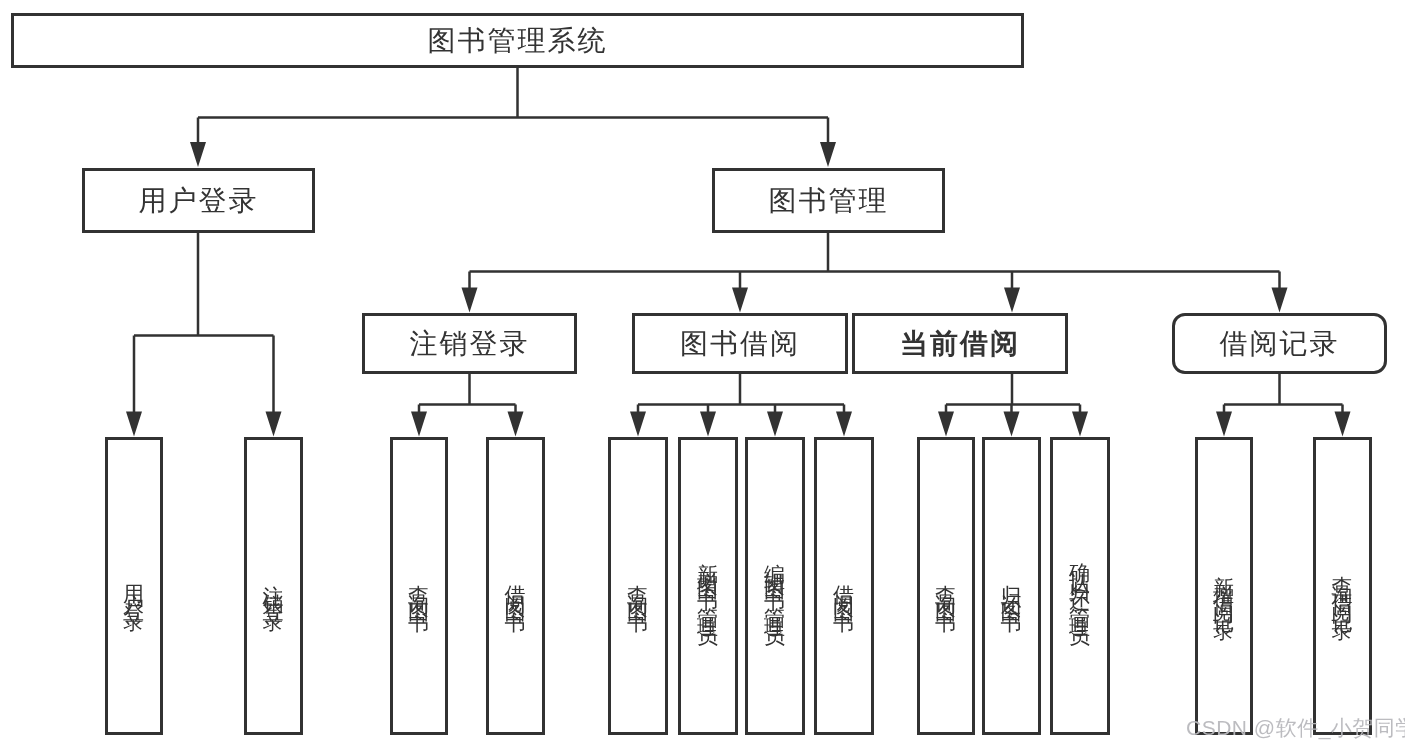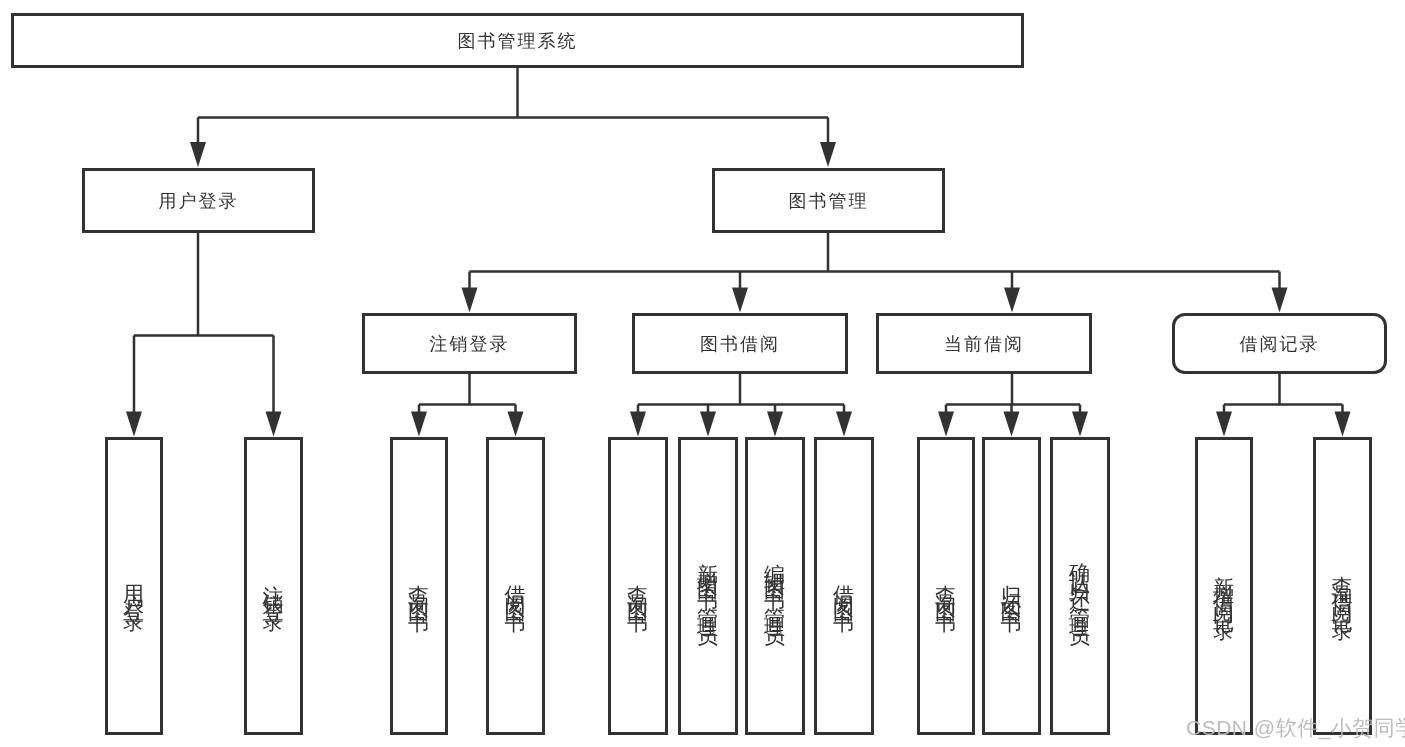--- a/index.html
+++ b/index.html
@@ -27,21 +27,21 @@
     box-sizing: border-box;
     border: 3px solid #323232;
     background: #ffffff;
     display: flex;
     align-items: center;
     justify-content: center;
     color: #333333;
     line-height: 1;
   }
   .h-label {
-    font-size: 18px;
+    font-size: 28px;
     letter-spacing: 2px;
     white-space: nowrap;
   }
   .v-text {
     writing-mode: vertical-rl;
     text-orientation: mixed;
     font-size: 21px;
     letter-spacing: 9px;
     line-height: 1;
   }
@@ -111,21 +111,21 @@
   <div class="node" style="left:712px; top:168px; width:233px; height:65px;">
     <span class="h-label">图书管理</span>
   </div>
 
   <div class="node" style="left:362px; top:313px; width:215px; height:61px;">
     <span class="h-label">注销登录</span>
   </div>
   <div class="node" style="left:632px; top:313px; width:216px; height:61px;">
     <span class="h-label">图书借阅</span>
   </div>
-  <div class="node" style="left:876px; top:313px; width:216px; height:61px;">
+  <div class="node" style="left:852px; top:313px; width:216px; height:61px;font-weight:bold;">
     <span class="h-label">当前借阅</span>
   </div>
   <div class="node" style="left:1172px; top:313px; width:215px; height:61px;border-radius:13px;">
     <span class="h-label">借阅记录</span>
   </div>
 
   <div class="node" style="left:105px; top:437px; width:58px; height:298px;">
     <span class="v-text">用户登录</span>
   </div>
   <div class="node" style="left:244px; top:437px; width:59px; height:298px;">

